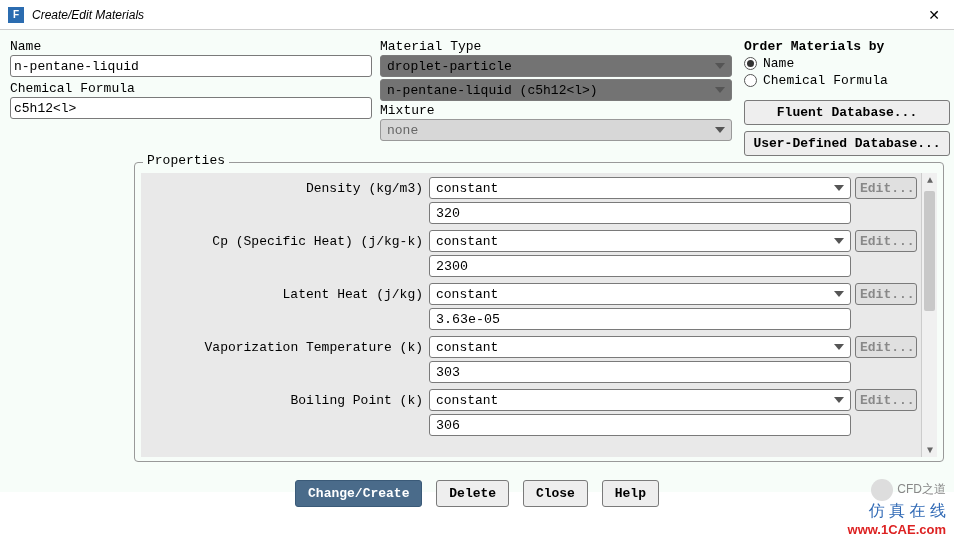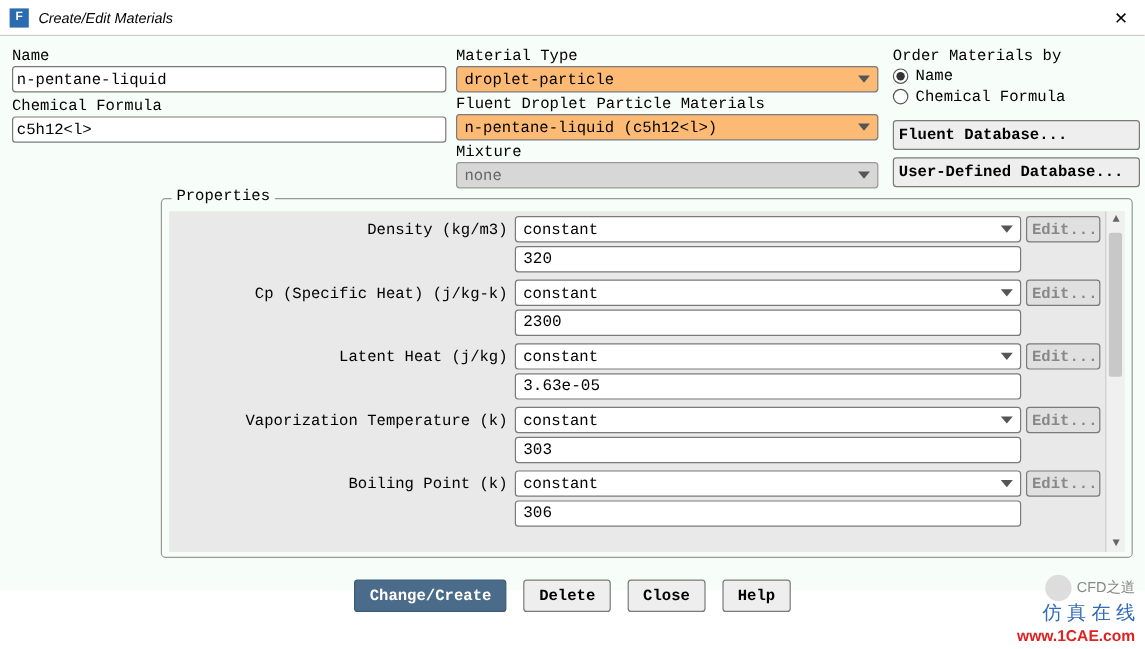--- a/index.html
+++ b/index.html
@@ -67,21 +67,21 @@
   background: #fff;
   border: 1px solid #7a7a7a;
   border-radius: 3px;
   padding: 3px 3px;
   font-family: "Courier New", monospace;
   font-size: 13px;
   height: 22px;
 }
 .combo {
   width: 100%;
-  background: #fdba74;
+  background: #737373;
   border: 1px solid #7a7a7a;
   border-radius: 3px;
   padding: 3px 6px;
   font-family: "Courier New", monospace;
   font-size: 13px;
   height: 22px;
   display: flex;
   align-items: center;
   justify-content: space-between;
   margin-bottom: 2px;
@@ -90,21 +90,21 @@
   background: #d7d7d7;
   color: #666;
   border-color: #999;
 }
 .caret {
   width: 0; height: 0;
   border-left: 5px solid transparent;
   border-right: 5px solid transparent;
   border-top: 6px solid #555;
 }
-.bold-lbl { font-weight: normal; }
+.bold-lbl { font-weight: bold; }
 .radio-row {
   display: flex;
   align-items: center;
   gap: 6px;
   margin-top: 2px;
 }
 .radio {
   width: 13px; height: 13px;
   border: 1px solid #555;
   border-radius: 50%;
@@ -121,21 +121,21 @@
 }
 .right-btn {
   width: 100%;
   background: #eee;
   border: 1px solid #7a7a7a;
   border-radius: 3px;
   padding: 4px;
   font-family: "Courier New", monospace;
   font-size: 13px;
   font-weight: bold;
-  text-align: left;
+  text-align: center;
   margin-top: 6px;
 }
 .fieldset {
   position: relative;
   border: 1px solid #999;
   border-radius: 4px;
   margin: 6px 0 0 124px;
   padding: 10px 6px 6px 6px;
   height: 300px;
 }
@@ -287,21 +287,20 @@
       <input class="tbox" value="n-pentane-liquid" style="">
       <div class="lbl" style="margin-top:4px">Chemical Formula</div>
       <input class="tbox" value="c5h12&lt;l&gt;" style="">
     </div>
     <div class="col-mid">
       <div class="lbl">Material Type</div>
       <div class="combo">
         <span>droplet-particle</span>
         <span class="caret"></span>
       </div>
-      <div class="lbl">Fluent Droplet Particle Materials</div>
       <div class="combo">
         <span>n-pentane-liquid (c5h12&lt;l&gt;)</span>
         <span class="caret"></span>
       </div>
       <div class="lbl">Mixture</div>
       <div class="combo disabled">
         <span>none</span>
         <span class="caret"></span>
       </div>
     </div>

